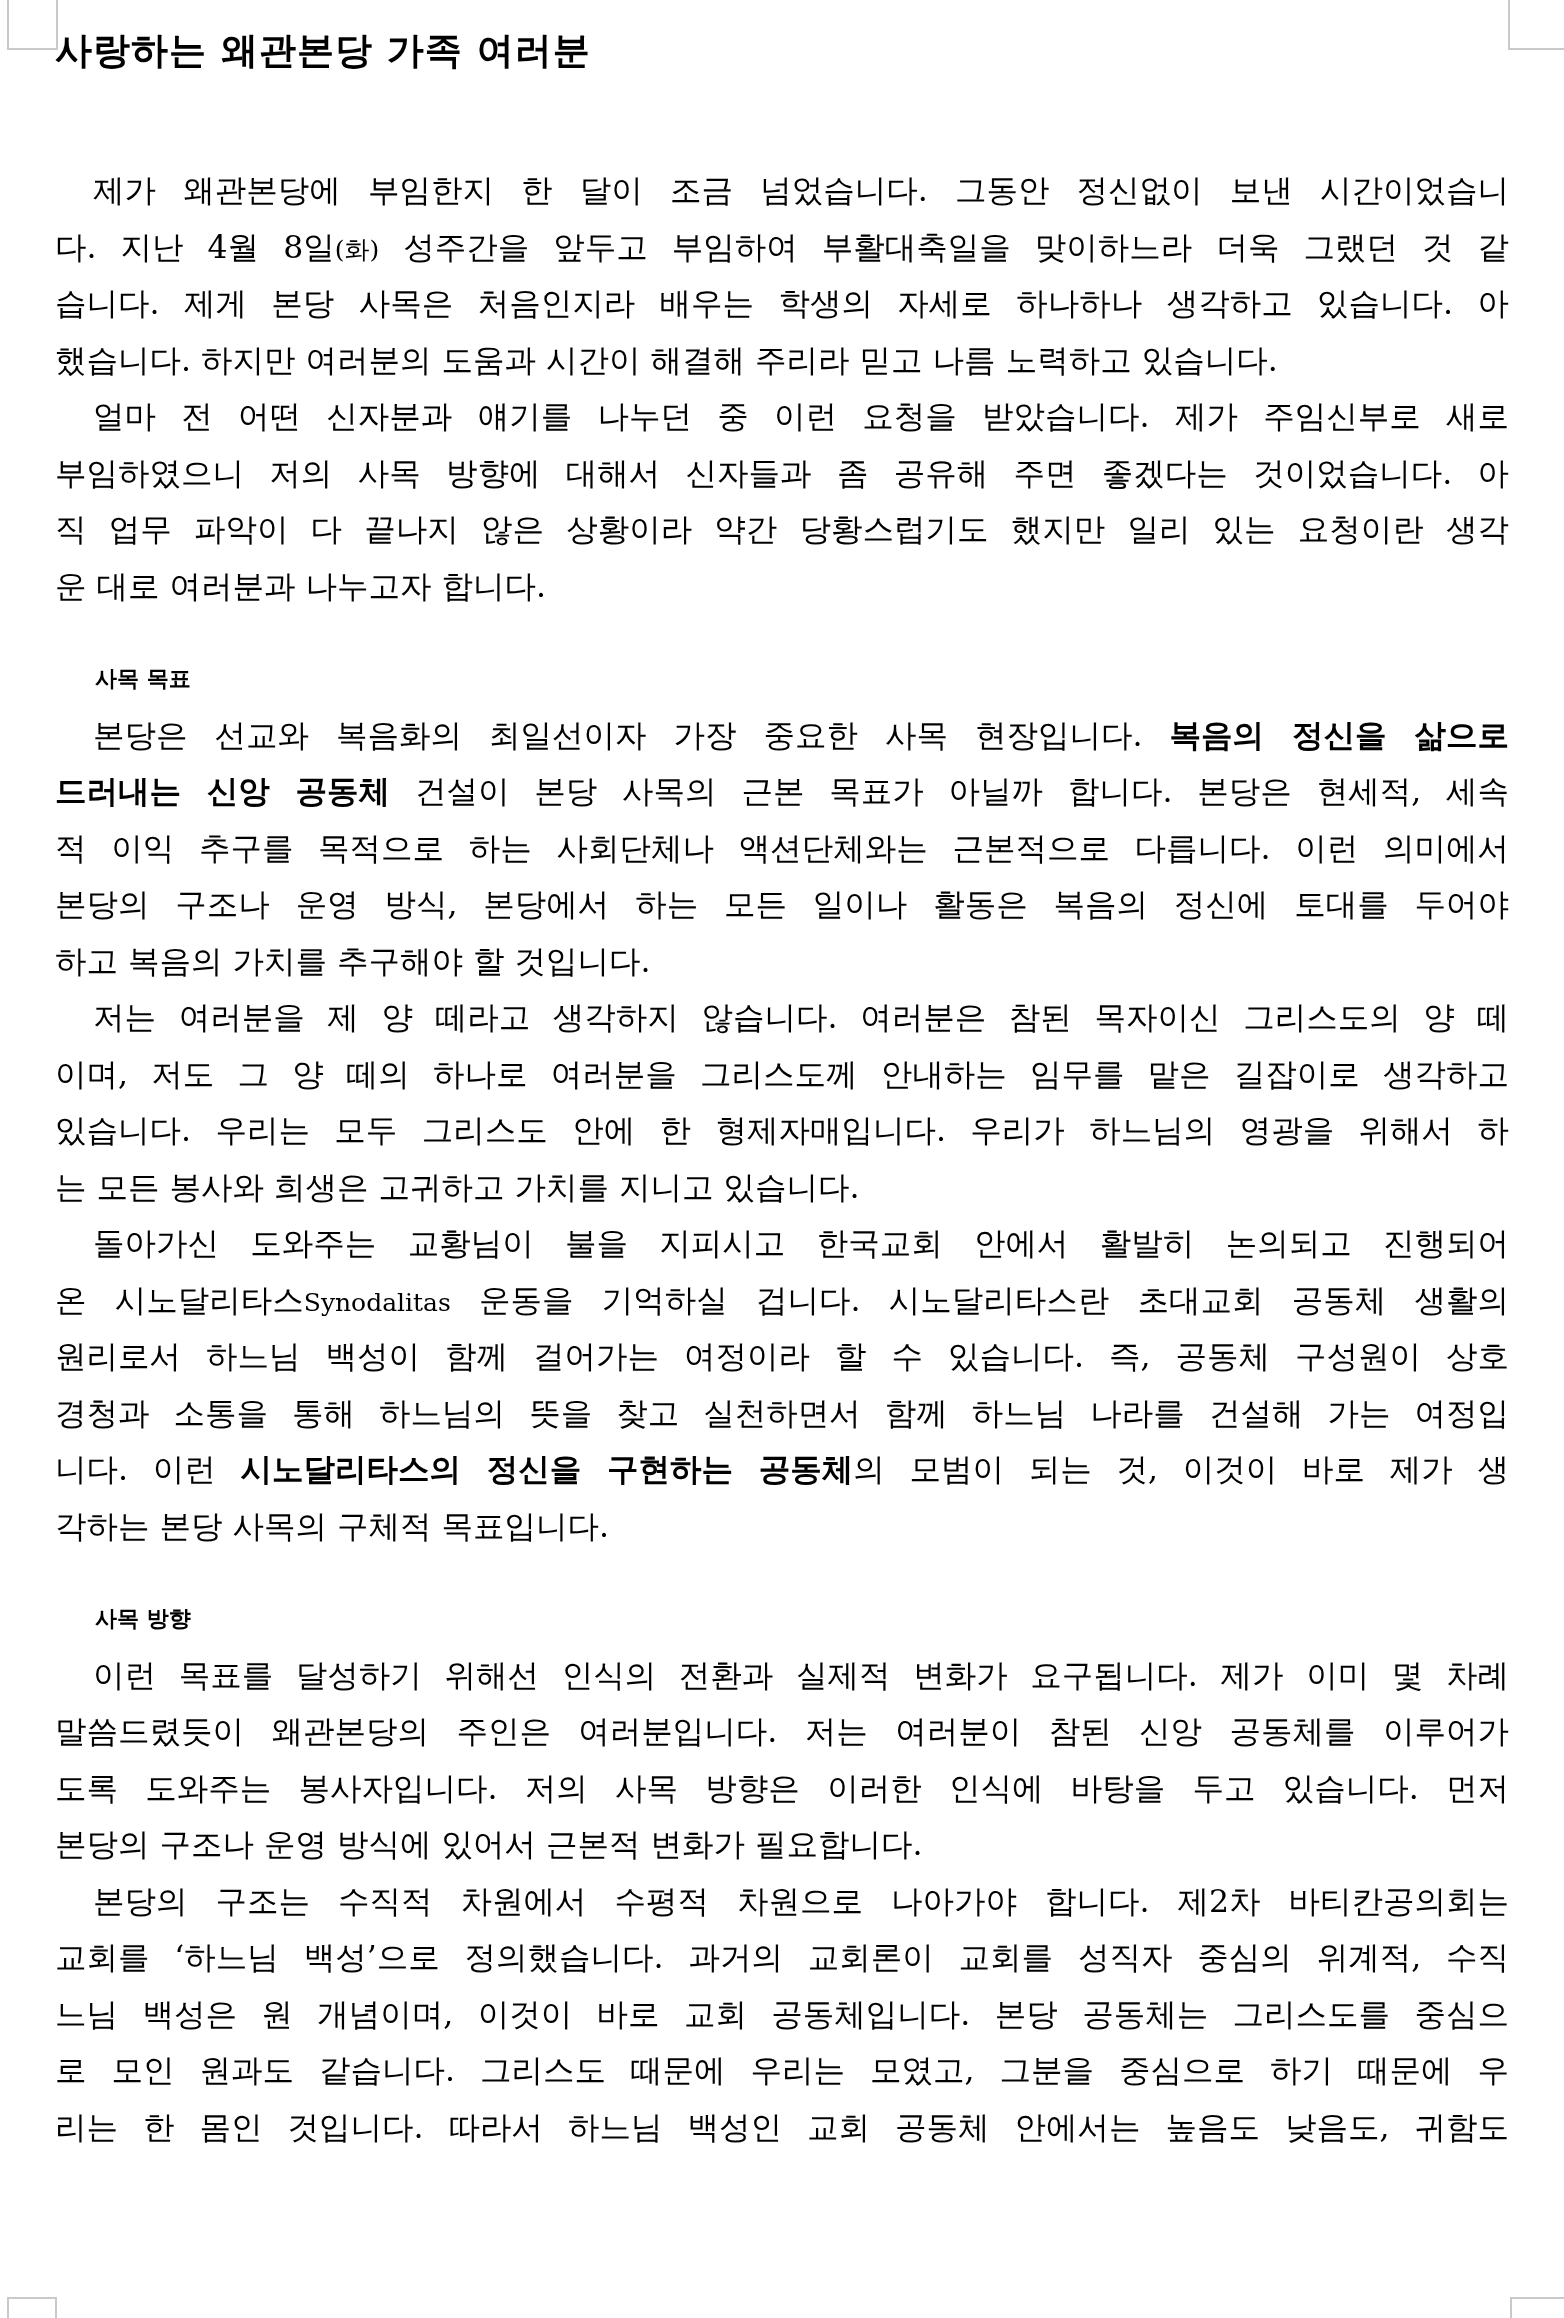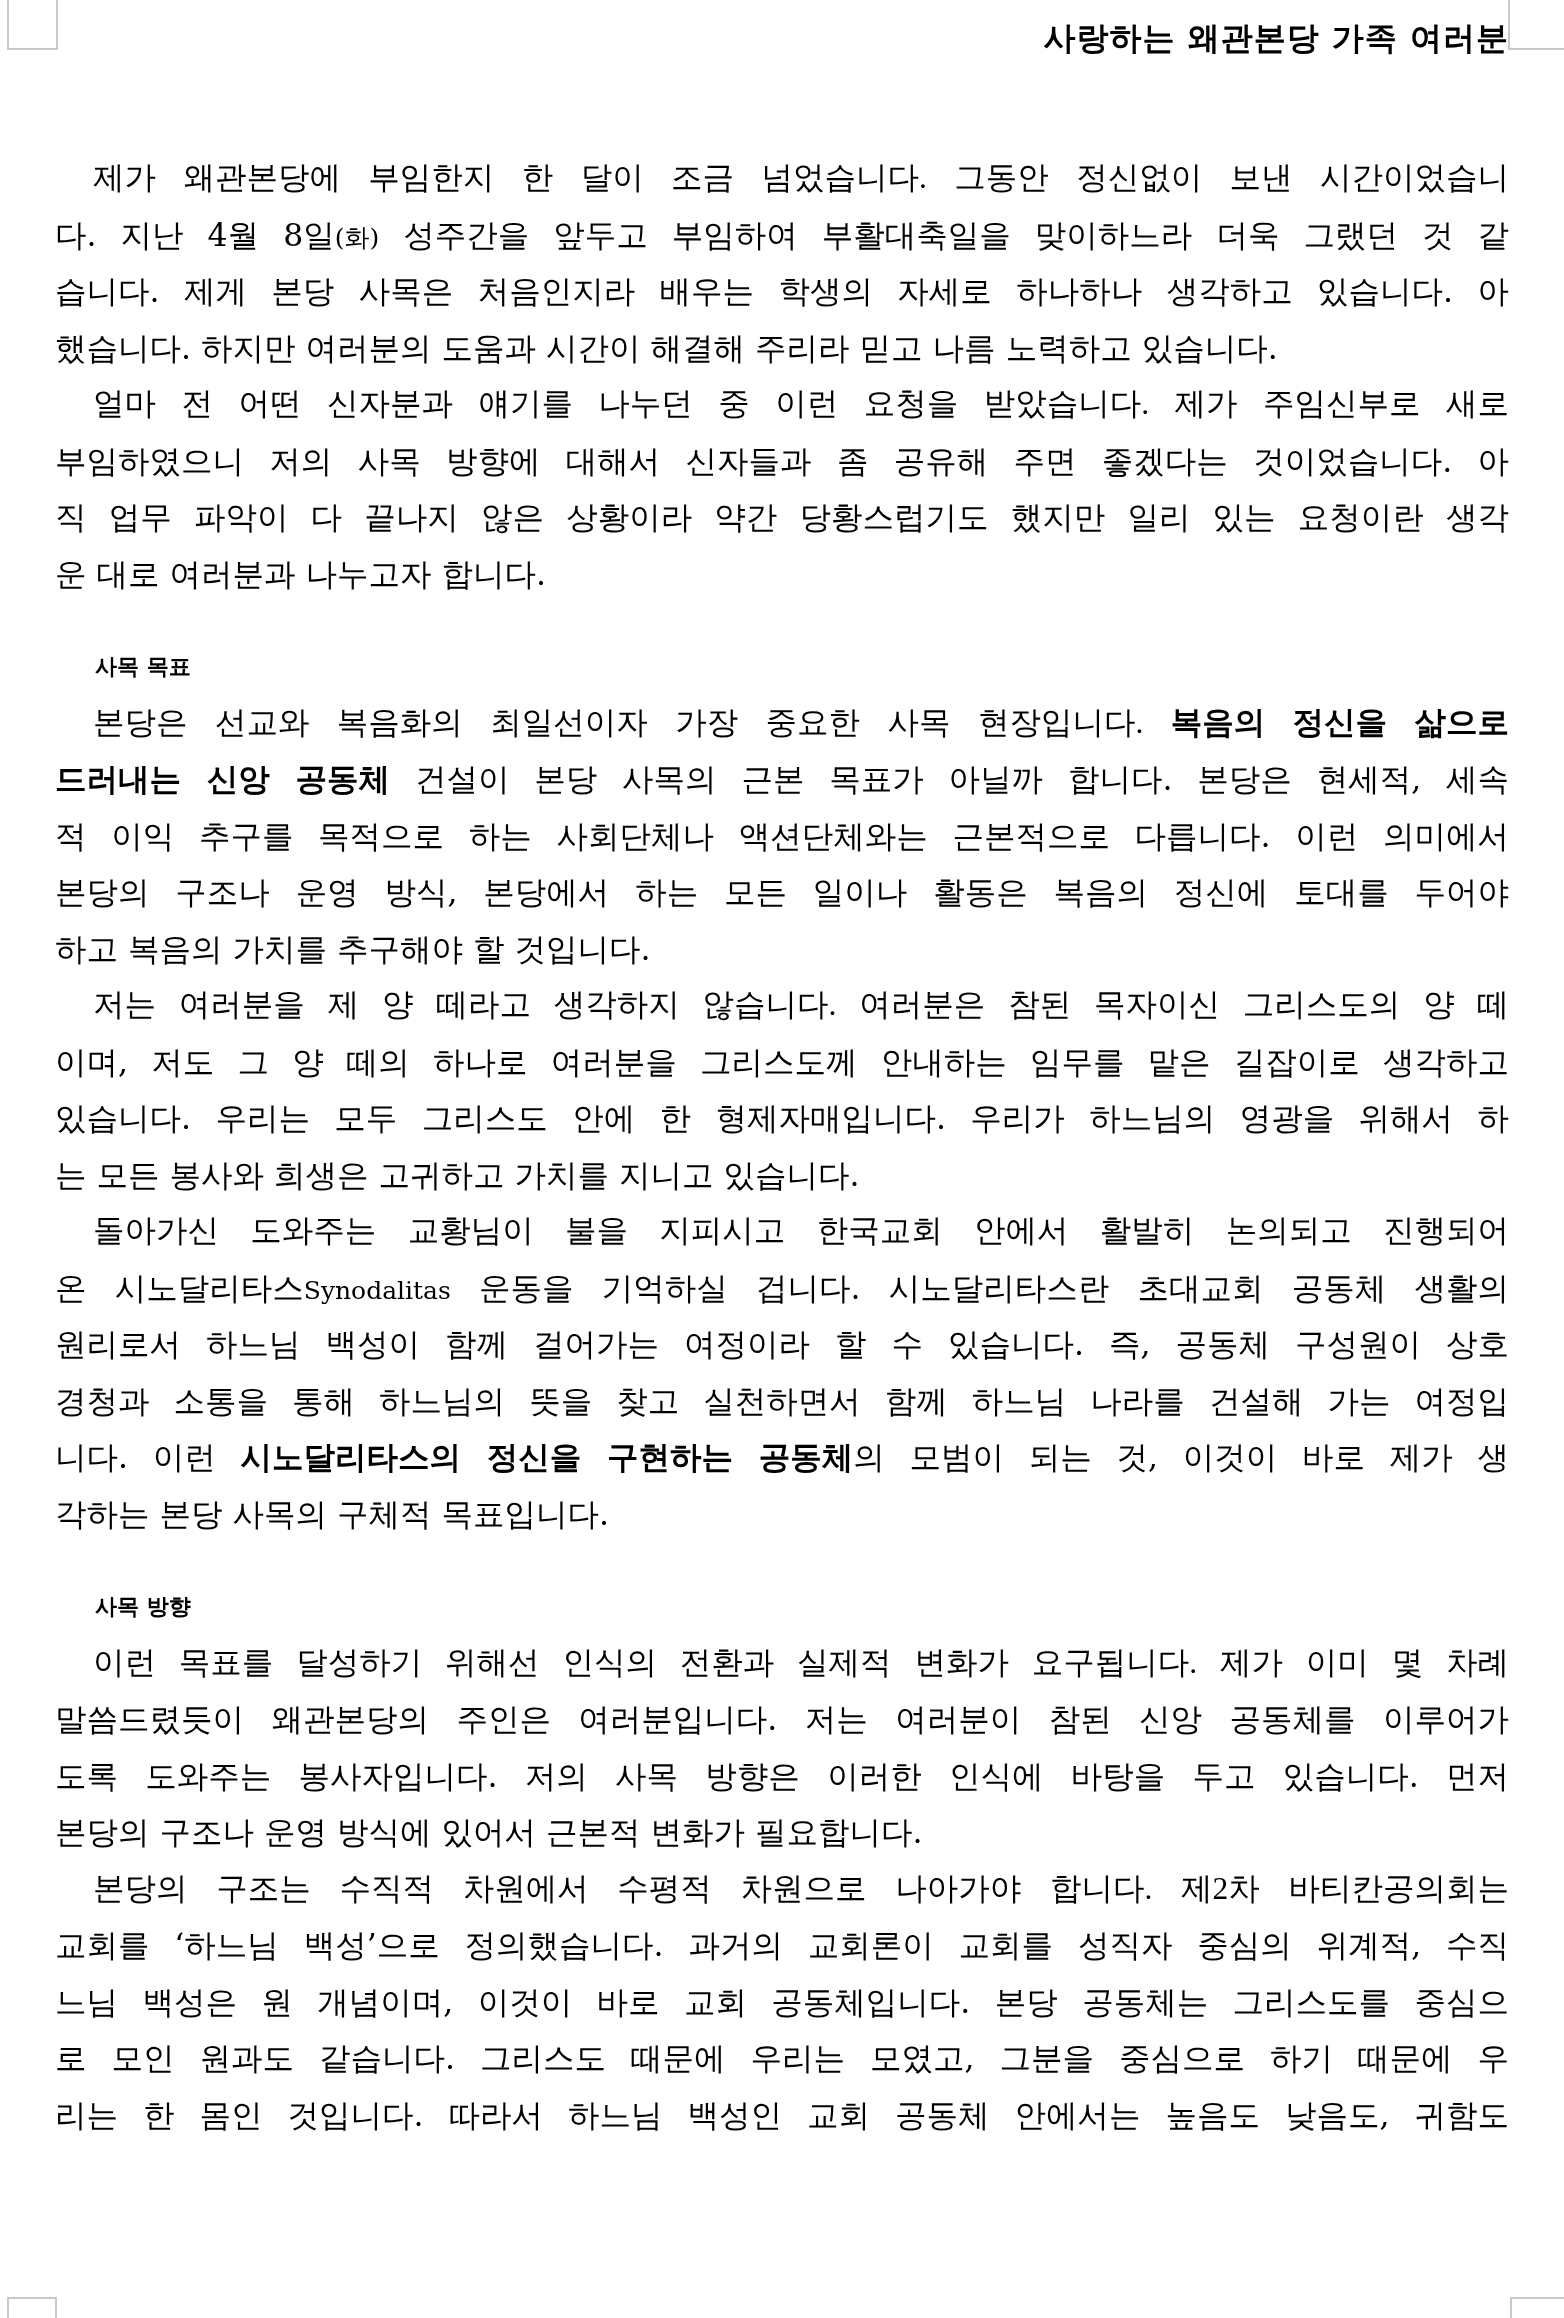--- a/index.html
+++ b/index.html
@@ -15,25 +15,25 @@
     overflow: hidden;
     background: var(--page-bg, #ffffff);
     color: var(--text-color, #000000);
   }
   .content {
     position: absolute;
     left: 55px; top: 0;
     width: 1454px;
   }
   .title {
-    margin-top: 12px;
+    margin-top: 24px;
     margin-bottom: 86px;
-    text-align: right;
+    text-align: left;
     font-weight: bold;
-    font-size: 32px;
+    font-size: 37px;
     line-height: 52px;
     letter-spacing: 1px;
   }
   .heading {
     font-weight: bold;
     font-size: 22px;
     line-height: 56.5px;
     margin-top: 36px;
     padding-left: 40px;
   }
@@ -41,21 +41,21 @@
   .line {
     font-size: 31.5px;
     line-height: 56.5px;
     height: 56.5px;
     overflow: hidden;
     text-align: justify;
     text-align-last: justify;
     white-space: normal;
   }
   .line.end { text-align-last: left; }
-  .line.first { text-indent: 38px; font-family: Liberation Serif, serif; }
+  .line.first { text-indent: 38px; }
   .b { font-weight: bold; }
   .s { font-size: 25px; }
   
   .corner { position: absolute; }
   .corner-tl {
     left: 7px; top: -2px; width: 47px; height: 50px;
     border: 2px solid var(--corner, #c9c9c9); border-top: none;
   }
   .corner-tr {
     left: 1508px; top: -2px; width: 58px; height: 50px;

